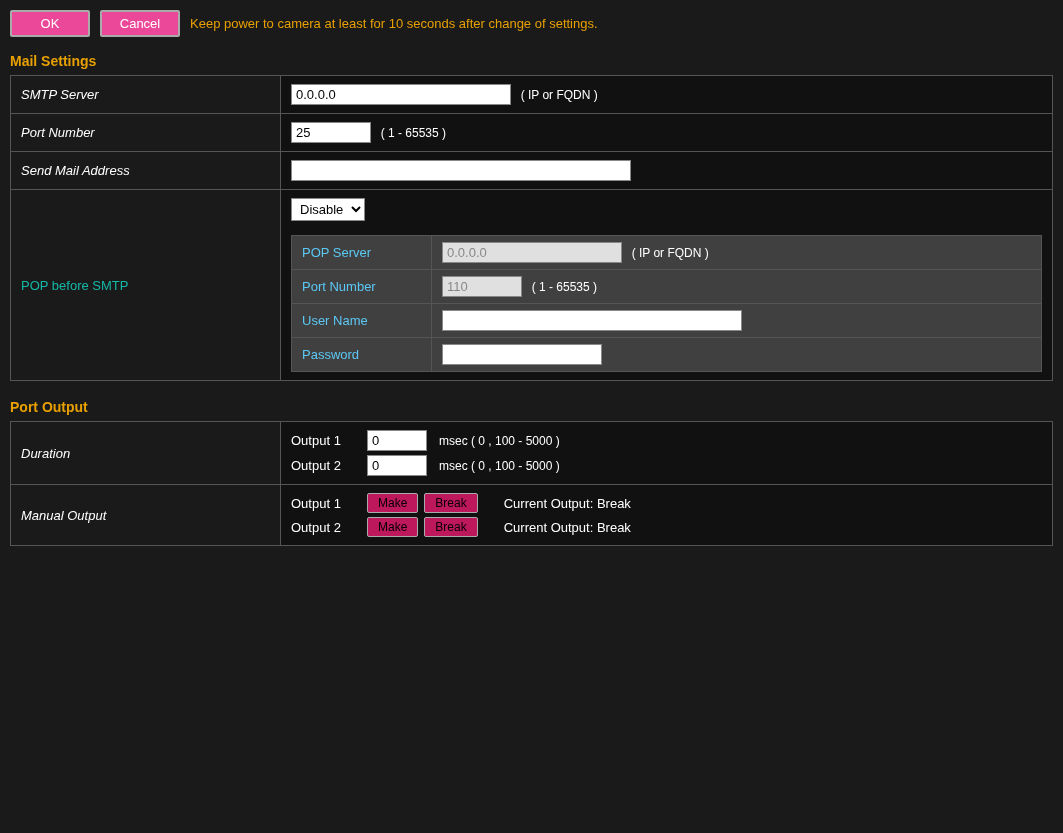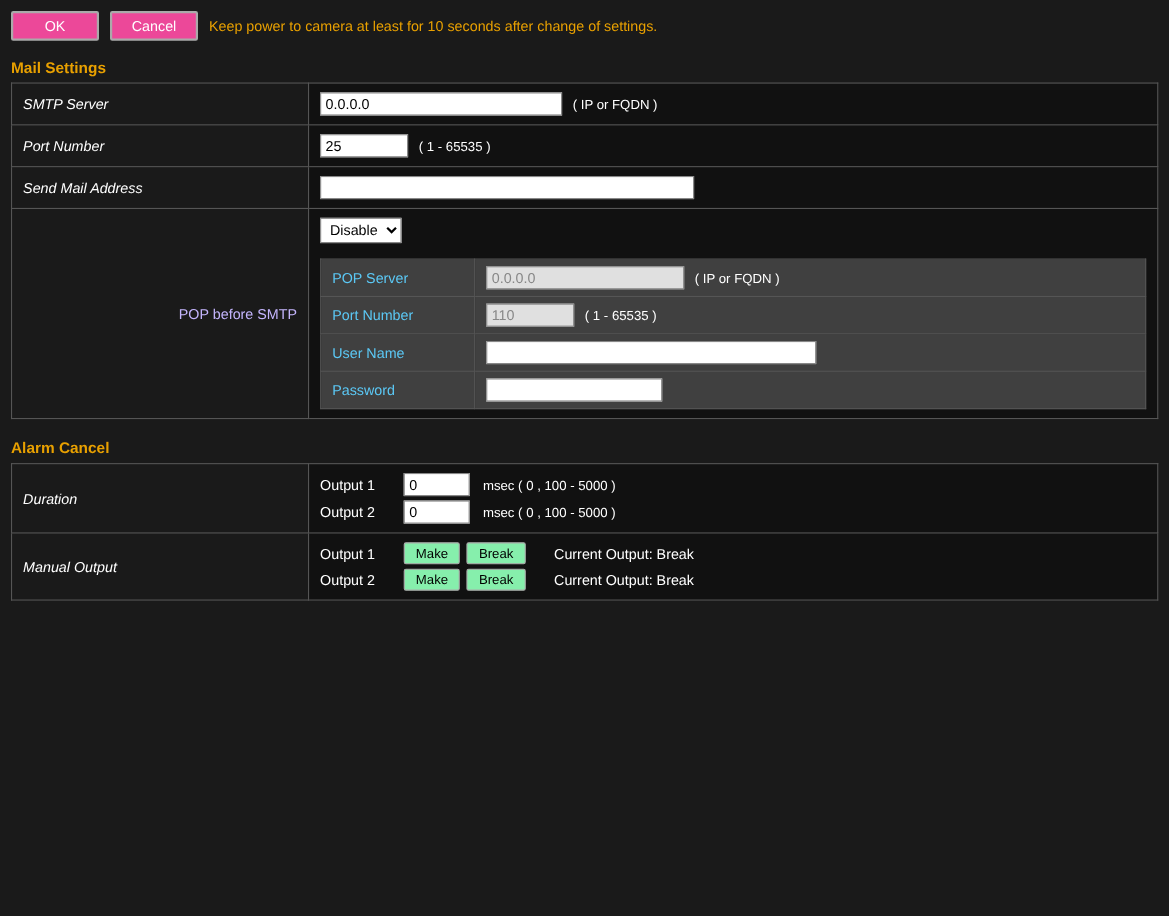--- a/index.html
+++ b/index.html
@@ -107,39 +107,38 @@
     }
     .output-row:last-child { margin-bottom: 0; }
     .output-label {
       display: inline-block;
       width: 70px;
       color: #fff;
     }
     .manual-btn {
       padding: 2px 10px;
       border: 1px solid #aaa;
-      background: #86efac;
+      background: #be185d;
       color: #000;
       font-size: 12px;
       cursor: pointer;
       border-radius: 2px;
     }
     .current-output {
       color: #ffffff;
       font-size: 13px;
       margin-left: 20px;
     }
     .pop-label-cell {
       background-color: #1a1a1a;
-      color: #c4b5fd;
+      color: #14b8a6;
       width: 270px;
       font-size: 13px;
       vertical-align: top;
       padding-top: 10px;
-      text-align: right;
     }
   </style>
 </head>
 <body>
 
 <div class="top-bar">
   <button>OK</button>
   <button>Cancel</button>
   <span class="notice-text">Keep power to camera at least for 10 seconds after change of settings.</span>
 </div>
@@ -210,21 +209,21 @@
                 <input type="password" style="width: 160px;">
               </td>
             </tr>
           </tbody>
         </table>
       </td>
     </tr>
   </tbody>
 </table>
 
-<div class="section-title">Alarm Cancel</div>
+<div class="section-title">Port Output</div>
 
 <table class="settings-table">
   <tbody>
 
     <tr>
       <td class="label-cell">Duration</td>
       <td class="value-cell">
         <div class="output-row">
           <span class="output-label">Output 1</span>
           <input type="text" style="width: 60px;" value="0">

